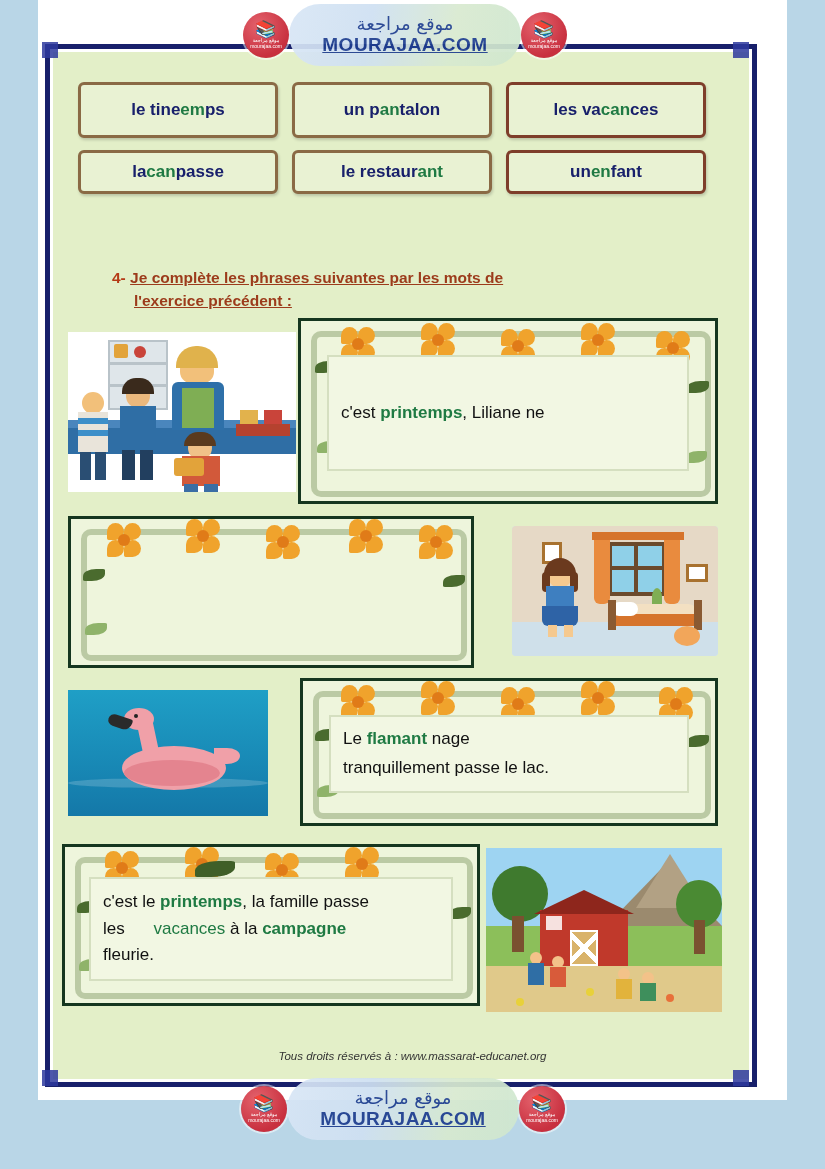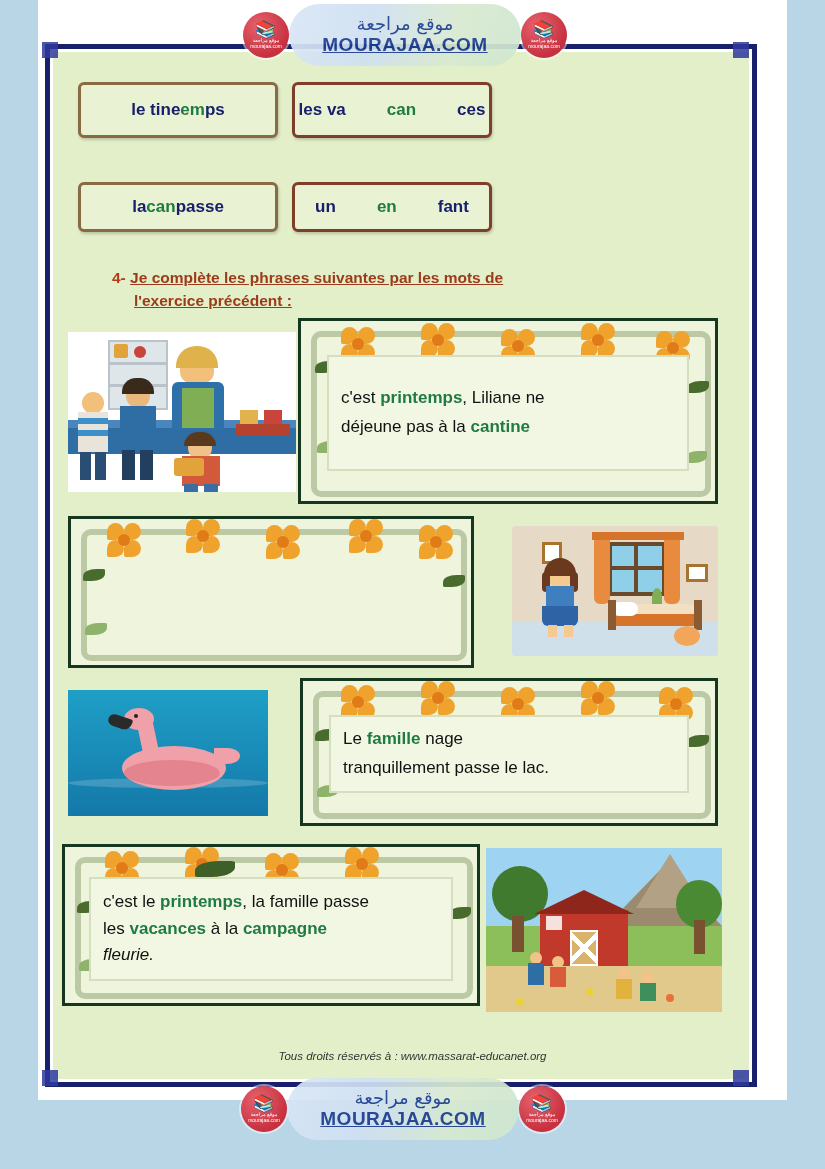--- a/index.html
+++ b/index.html
@@ -97,23 +97,23 @@
     background: #e9f2d3;
     border: 3px solid #8a6a45;
     border-radius: 6px;
     height: 56px;
     display: flex; align-items: center; justify-content: center;
     font-size: 17px; font-weight: bold; color: #18206b;
     box-shadow: 1px 2px 3px rgba(0,0,0,.18);
   }
   .card.c1 { width: 200px; }
   .card.c2 { width: 200px; }
-  .card.c3 { width: 200px; gap: 41px; }
+  .card.c3 { width: 200px; }
   .green { color: #1f7a43; }
-  .row2 .card { height: 50px; margin-top: 32px; }
+  .row2 .card { height: 44px; }
 
   
   .instr {
     position: absolute;
     left: 112px; top: 266px;
     width: 600px;
     font-size: 15.5px;
     font-weight: bold;
     color: #9c3b1b;
     line-height: 1.5;
@@ -216,31 +216,41 @@
     </div>
   </div>
 
   <div class="cards">
     <div class="card-row row1">
       <div class="card c1">
         <span>le tine</span>
           <span class="green">em</span>
           <span>ps</span>
       </div>
+      <div class="card c2">
+        <span>un p</span>
+          <span class="green">an</span>
+          <span>talon</span>
+      </div>
       <div class="card c3" style="border-color:#7e3e2a;">
         <span>les va</span>
           <span class="green">can</span>
           <span>ces</span>
       </div>
     </div>
     <div class="card-row row2">
       <div class="card c1">
         <span>la </span>
           <span class="green">can</span>
           <span>passe</span>
+      </div>
+      <div class="card c2">
+        <span>le restaur</span>
+          <span class="green">ant</span>
+          <span></span>
       </div>
       <div class="card c3" style="border-color:#7e3e2a;">
         <span>un </span>
           <span class="green">en</span>
           <span>fant</span>
       </div>
     </div>
   </div>
 
   <div class="instr">
@@ -330,23 +340,20 @@
           <div class="ctr"></div>
         </div>
       <div class="leaf" style="left:14px; top:40px;"></div>
       <div class="leaf lt" style="left:16px; top:120px;"></div>
       <div class="leaf" style="left:386px; top:60px;"></div>
       <div class="leaf lt" style="left:384px; top:130px;"></div>
       <div class="inner">
         <div class="sent">
           <span>c'est </span><span class="green" style="font-weight:bold;">printemps</span><span>, Liliane ne</span>
         </div>
-        <div class="sent">
-          <span>déjeune pas à la </span><span class="green" style="font-weight:bold;">cantine</span>
-        </div>
       </div>
     </div>
   </div>
 
   <div class="blk" style="left:68px; top:516px; width:650px; height:156px;">
     <div class="floral" style="left:0px; top:0px; width:406px; height:152px;">
       <div class="vine" style="position:absolute;left:10px;top:10px;width:386px;height:132px;border:6px solid #5b7a3c;border-radius:10px;opacity:.35;"></div>
       <div class="flower" style="left:36px; top:4px;">
           <div class="pet" style="left:0;top:0;"></div>
           <div class="pet" style="left:17px;top:0;"></div>
@@ -480,21 +487,21 @@
           <div class="pet" style="left:17px;top:0;"></div>
           <div class="pet" style="left:0;top:17px;"></div>
           <div class="pet" style="left:17px;top:17px;"></div>
           <div class="ctr"></div>
         </div>
       <div class="leaf" style="left:12px; top:48px;"></div>
       <div class="leaf lt" style="left:14px; top:104px;"></div>
       <div class="leaf" style="left:384px; top:54px;"></div>
       <div class="inner">
         <div class="sent">
-          <span>Le  </span><span class="green" style="font-weight:bold;">famille</span><span> nage</span>
+          <span>Le  </span><span class="green" style="font-weight:bold;">flamant</span><span> nage</span>
         </div>
         <div class="sent">
           <span>tranquillement passe le lac.</span>
         </div>
       </div>
     </div>
   </div>
 
   <div class="blk" style="left:62px; top:844px; width:660px; height:170px;">
     <div class="floral" style="left:0px; top:0px; width:418px; height:162px;">
@@ -529,23 +536,23 @@
         </div>
       <div class="leaf" style="left:130px; top:14px; background:#3f5f28; width:40px; height:16px;"></div>
       <div class="leaf" style="left:12px; top:54px;"></div>
       <div class="leaf lt" style="left:14px; top:112px;"></div>
       <div class="leaf" style="left:384px; top:60px;"></div>
       <div class="inner" style="top:30px; bottom:22px; left:24px; right:24px;">
         <div class="sent" style="line-height:1.55;">
           <span>c'est le </span><span class="green" style="font-weight:bold;">printemps</span><span>, la famille passe</span>
         </div>
         <div class="sent" style="line-height:1.55;">
-          <span>les </span><span class="green" style="font-weight:bold;">vacances</span><span> à la </span><span class="green" style="font-weight:bold;">campagne</span>
-        </div>
-        <div class="sent" style="line-height:1.55;font-style:italic;">
+          <span>les </span><span class="green" style="font-weight:normal;margin-left:24px;">vacances</span><span> à la </span><span class="green" style="font-weight:bold;">campagne</span>
+        </div>
+        <div class="sent" style="line-height:1.55;">
           <span>fleurie.</span>
         </div>
       </div>
     </div>
 
     <div class="imgbox farm" style="left:424px; top:4px; width:236px; height:164px;">
       <div class="scene">
         <div style="position:absolute;left:0;top:0;width:236px;height:90px;background:#9ed4f2;"></div>
         <div style="position:absolute;left:0;top:78px;width:236px;height:86px;background:#8cbf5a;"></div>
         <div style="position:absolute;left:0;top:118px;width:236px;height:46px;background:#e0c98a;"></div>

